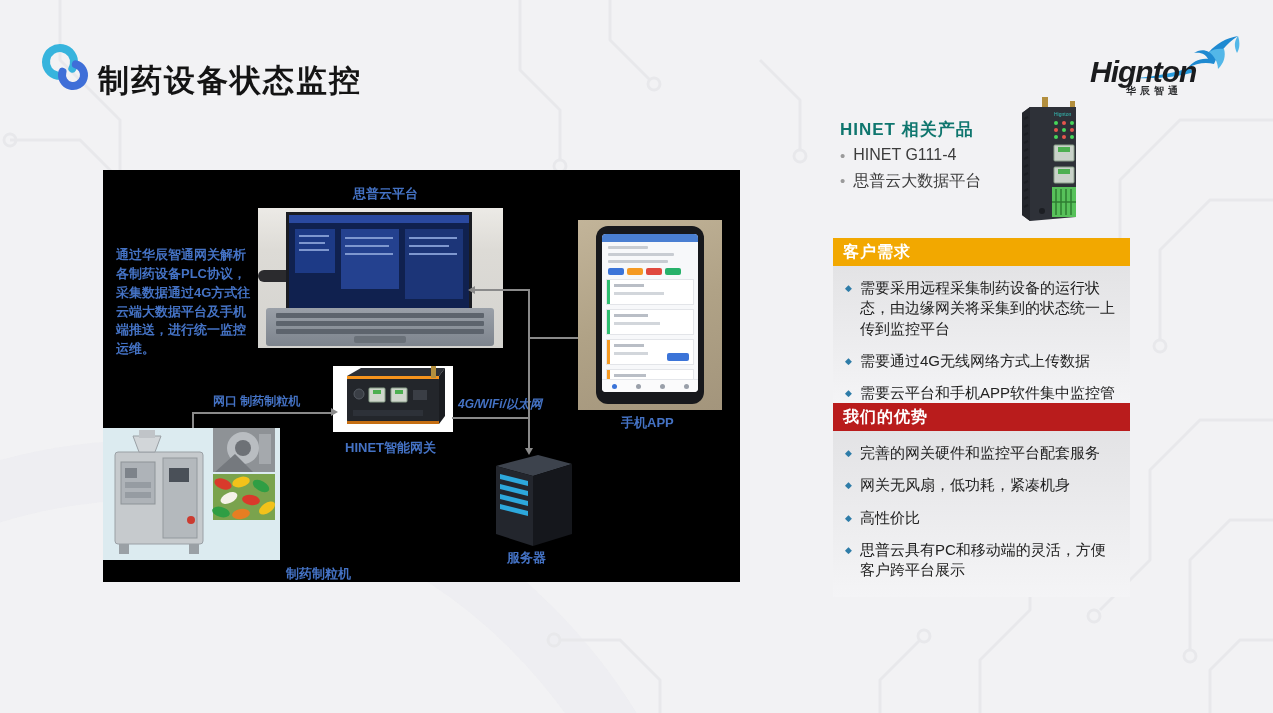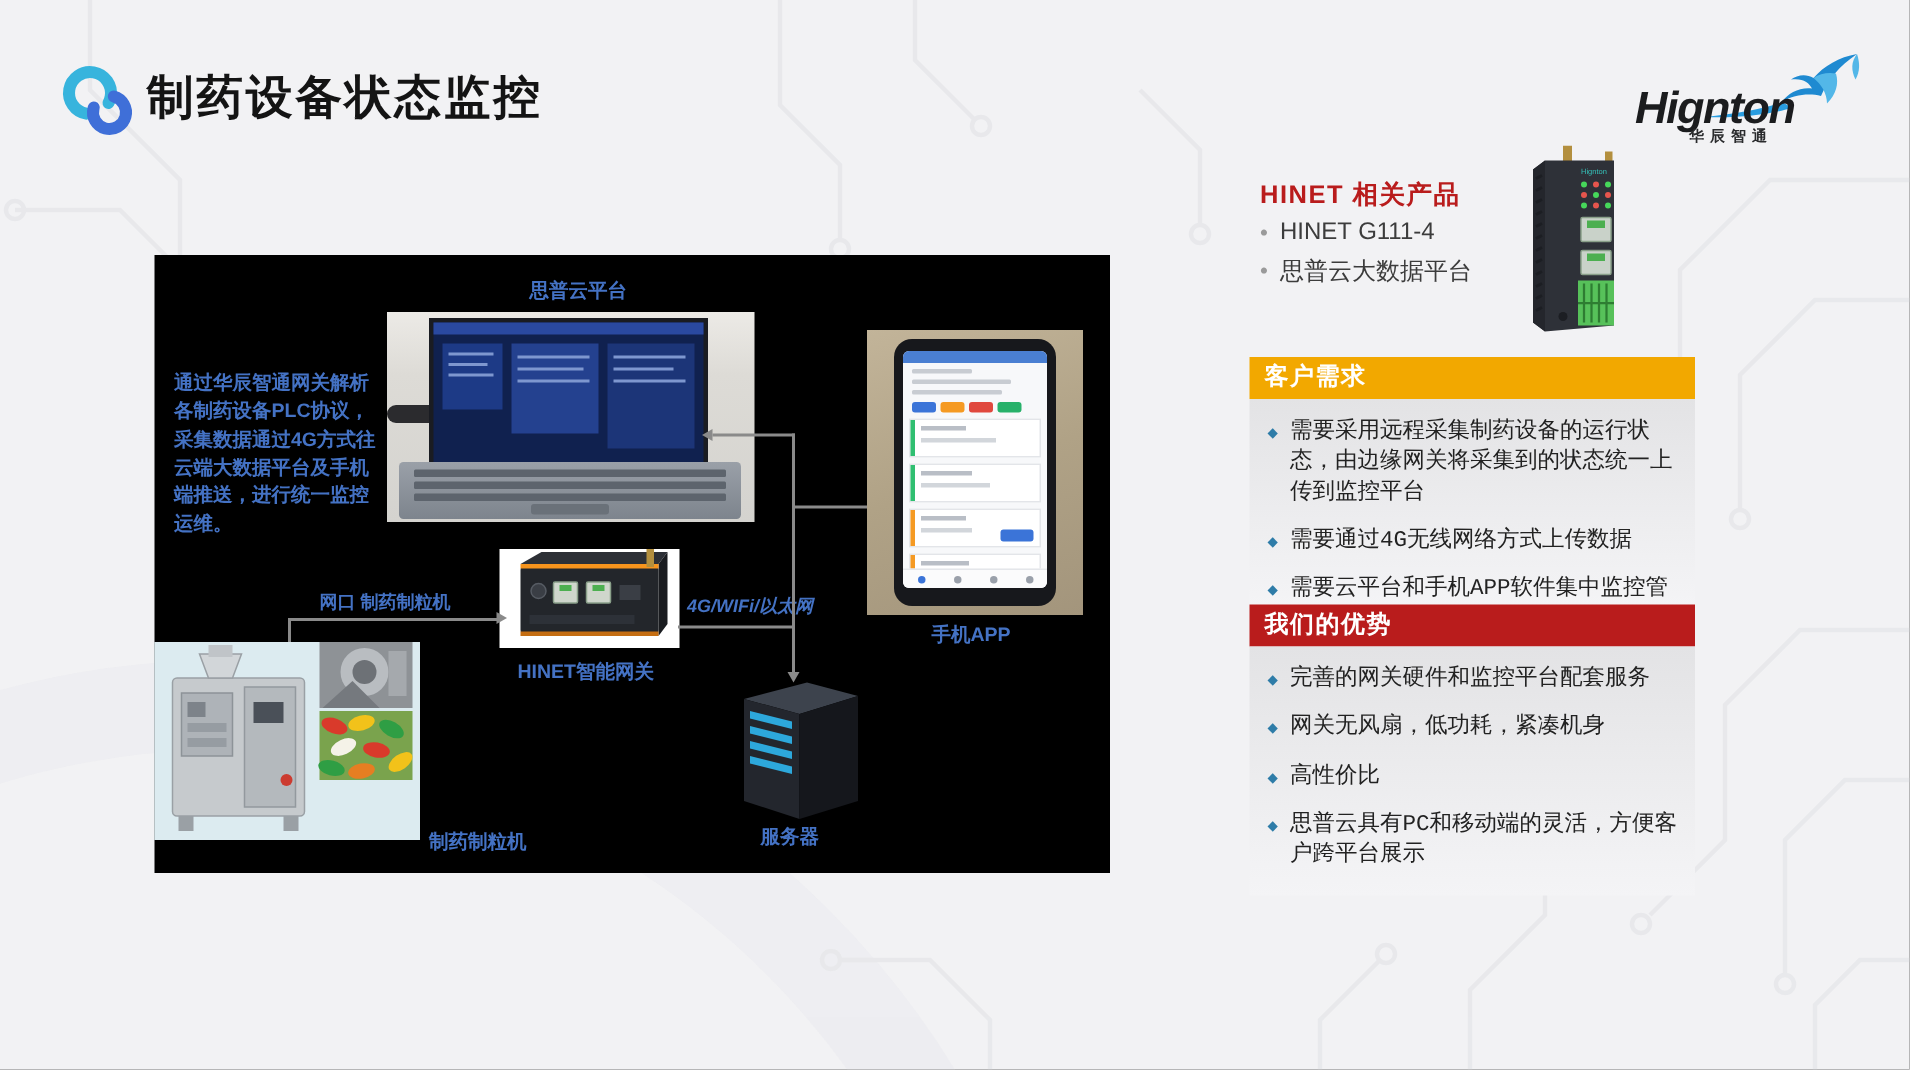--- a/index.html
+++ b/index.html
@@ -6,32 +6,32 @@
   .slide{
     position:relative;width:1273px;height:713px;overflow:hidden;
     background:#f2f2f4;
     font-family:"Liberation Sans", sans-serif;
     color:#262626;
   }
   .abs{position:absolute;}
   
   .page-title{font-size:31px;font-weight:bold;color:#141414;letter-spacing:2px;}
   
-  .prod-heading{font-size:17px;font-weight:bold;color:#b91c1c;letter-spacing:1px;}
+  .prod-heading{font-size:17px;font-weight:bold;color:#0f766e;letter-spacing:1px;}
   .prod-item{font-size:16px;color:#3c3c3c;margin-top:5px;display:flex;align-items:flex-start;}
   .prod-item .dot{color:#9a9a9a;margin-right:8px;font-size:15px;line-height:20px;}
   .panel{width:297px;}
   .panel-header{height:28px;line-height:28px;padding-left:10px;color:#fff;font-weight:bold;font-size:16px;letter-spacing:1px;}
   .panel-header.amber{background:#F2A800;}
   .panel-header.slate{background:#b91c1c;}
   .panel-body{background:linear-gradient(180deg,#e3e3e5 0%,#efeff1 70%,#f4f4f6 100%);padding:12px 10px 14px 8px;}
   .bullet{display:flex;margin-bottom:12px;}
   .bullet:last-child{margin-bottom:0;}
   .bullet .dia{color:#2E7CA8;font-size:9px;line-height:20px;margin:0 8px 0 4px;flex:0 0 auto;}
-  .bullet .txt{font-size:15px;line-height:1.35;color:#222;font-family:Liberation Mono, monospace;}
+  .bullet .txt{font-size:15px;line-height:1.35;color:#222;}
   
   .diagram{background:#000000;}
   .dlabel{font-size:13px;font-weight:bold;color:#4472C4;white-space:nowrap;}
   .dlabel.small{font-size:12px;}
   .dnote{font-size:13px;font-weight:600;color:#4472C4;width:142px;line-height:1.45;}
   .conn{background:#8a8a8a;}
   .arrow-left{width:0;height:0;border-top:4px solid transparent;border-bottom:4px solid transparent;border-right:7px solid #8a8a8a;}
   .arrow-right{width:0;height:0;border-top:4px solid transparent;border-bottom:4px solid transparent;border-left:7px solid #8a8a8a;}
   .arrow-down{width:0;height:0;border-left:4px solid transparent;border-right:4px solid transparent;border-top:7px solid #8a8a8a;}
   
@@ -97,21 +97,21 @@
         <circle cx="554" cy="640" r="6"></circle>
       <path d="M760,60 L800,100 L800,150"></path>
         <circle cx="800" cy="156" r="6"></circle>
     </g>
   </svg>
 
   <svg class="abs" style="left:36px;top:40px;" width="58" height="56" viewBox="0 0 58 56">
     <circle cx="24" cy="22" r="14" fill="none" stroke="#37b4dd" stroke-width="8" stroke-dasharray="70 18" stroke-linecap="round" transform="rotate(100 24 22)"></circle>
     <circle cx="37" cy="35" r="11" fill="none" stroke="#3f6fd8" stroke-width="8" stroke-dasharray="52 17" stroke-linecap="round" transform="rotate(-75 37 35)"></circle>
   </svg>
-  <div class="abs page-title" style="left:98px;top:44px;">制药设备状态监控</div>
+  <div class="abs page-title" style="left:98px;top:60px;">制药设备状态监控</div>
 
   <div class="abs" style="left:1088px;top:32px;width:160px;height:66px;">
     <svg width="160" height="66" viewBox="0 0 160 66">
       <path d="M150,4 C138,6 128,12 121,20 C116,17 110,18 106,21 C114,20 118,23 120,27 C112,26 104,30 100,36 C108,31 118,30 126,32 C130,22 138,12 150,4 Z" fill="#1f8ad1"></path>
       <path d="M121,20 C126,24 130,30 130,37 C136,31 138,24 136,17 C131,16 125,17 121,20 Z" fill="#53b7e8"></path>
       <path d="M100,36 C90,40 70,44 48,46 C72,47 94,44 106,40 C104,38 102,37 100,36 Z" fill="#2a9de0"></path>
       <path d="M150,4 C152,10 152,16 149,21 C146,15 146,9 150,4 Z" fill="#53b7e8"></path>
       <text x="2" y="50" font-size="30" font-style="italic" font-weight="bold" fill="#1b1c1e" font-family="Liberation Sans, sans-serif" letter-spacing="-1">Hignton</text>
       <text x="38" y="62" font-size="10" font-weight="bold" fill="#2a2b2d" letter-spacing="4" font-family="Liberation Sans, sans-serif">华辰智通</text>
     </svg>
@@ -271,21 +271,21 @@
 
     <div class="abs conn" style="left:425px;top:119px;width:2px;height:160px;"></div>
     <div class="abs conn" style="left:372px;top:119px;width:55px;height:2px;"></div>
     <div class="abs arrow-left" style="left:365px;top:116px;"></div>
     <div class="abs conn" style="left:425px;top:167px;width:50px;height:2px;"></div>
     <div class="abs arrow-down" style="left:422px;top:278px;"></div>
 
     <div class="abs dlabel" style="left:518px;top:244px;">手机APP</div>
     <div class="abs dlabel" style="left:242px;top:269px;">HINET智能网关</div>
     <div class="abs dlabel" style="left:404px;top:379px;">服务器</div>
-    <div class="abs dlabel" style="left:183px;top:382px;text-align:center;">制药制粒机</div>
+    <div class="abs dlabel" style="left:183px;top:395px;text-align:center;">制药制粒机</div>
   </div>
 
   <div class="abs" style="left:840px;top:118px;width:180px;">
     <div class="prod-heading">HINET 相关产品</div>
     <div class="prod-item">
       <span class="dot">•</span>
       <span>HINET  G111-4</span>
     </div>
     <div class="prod-item">
       <span class="dot">•</span>

